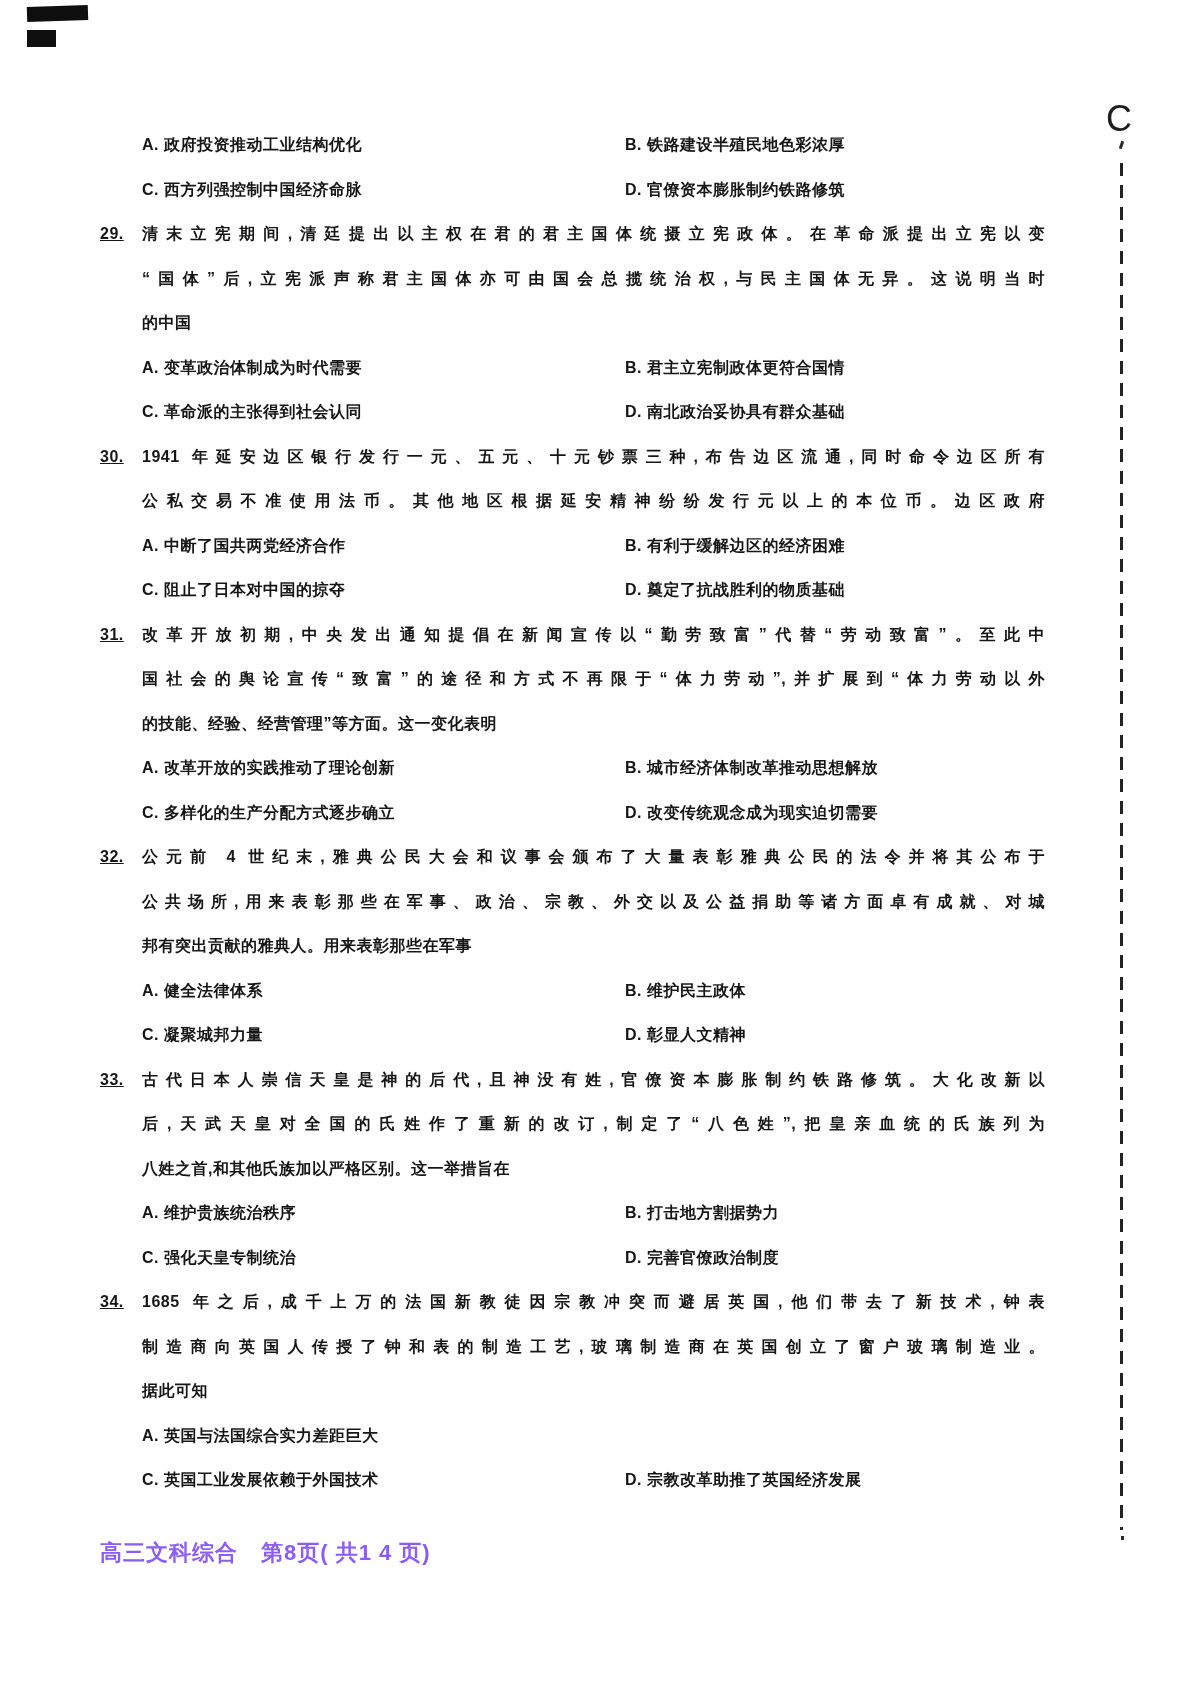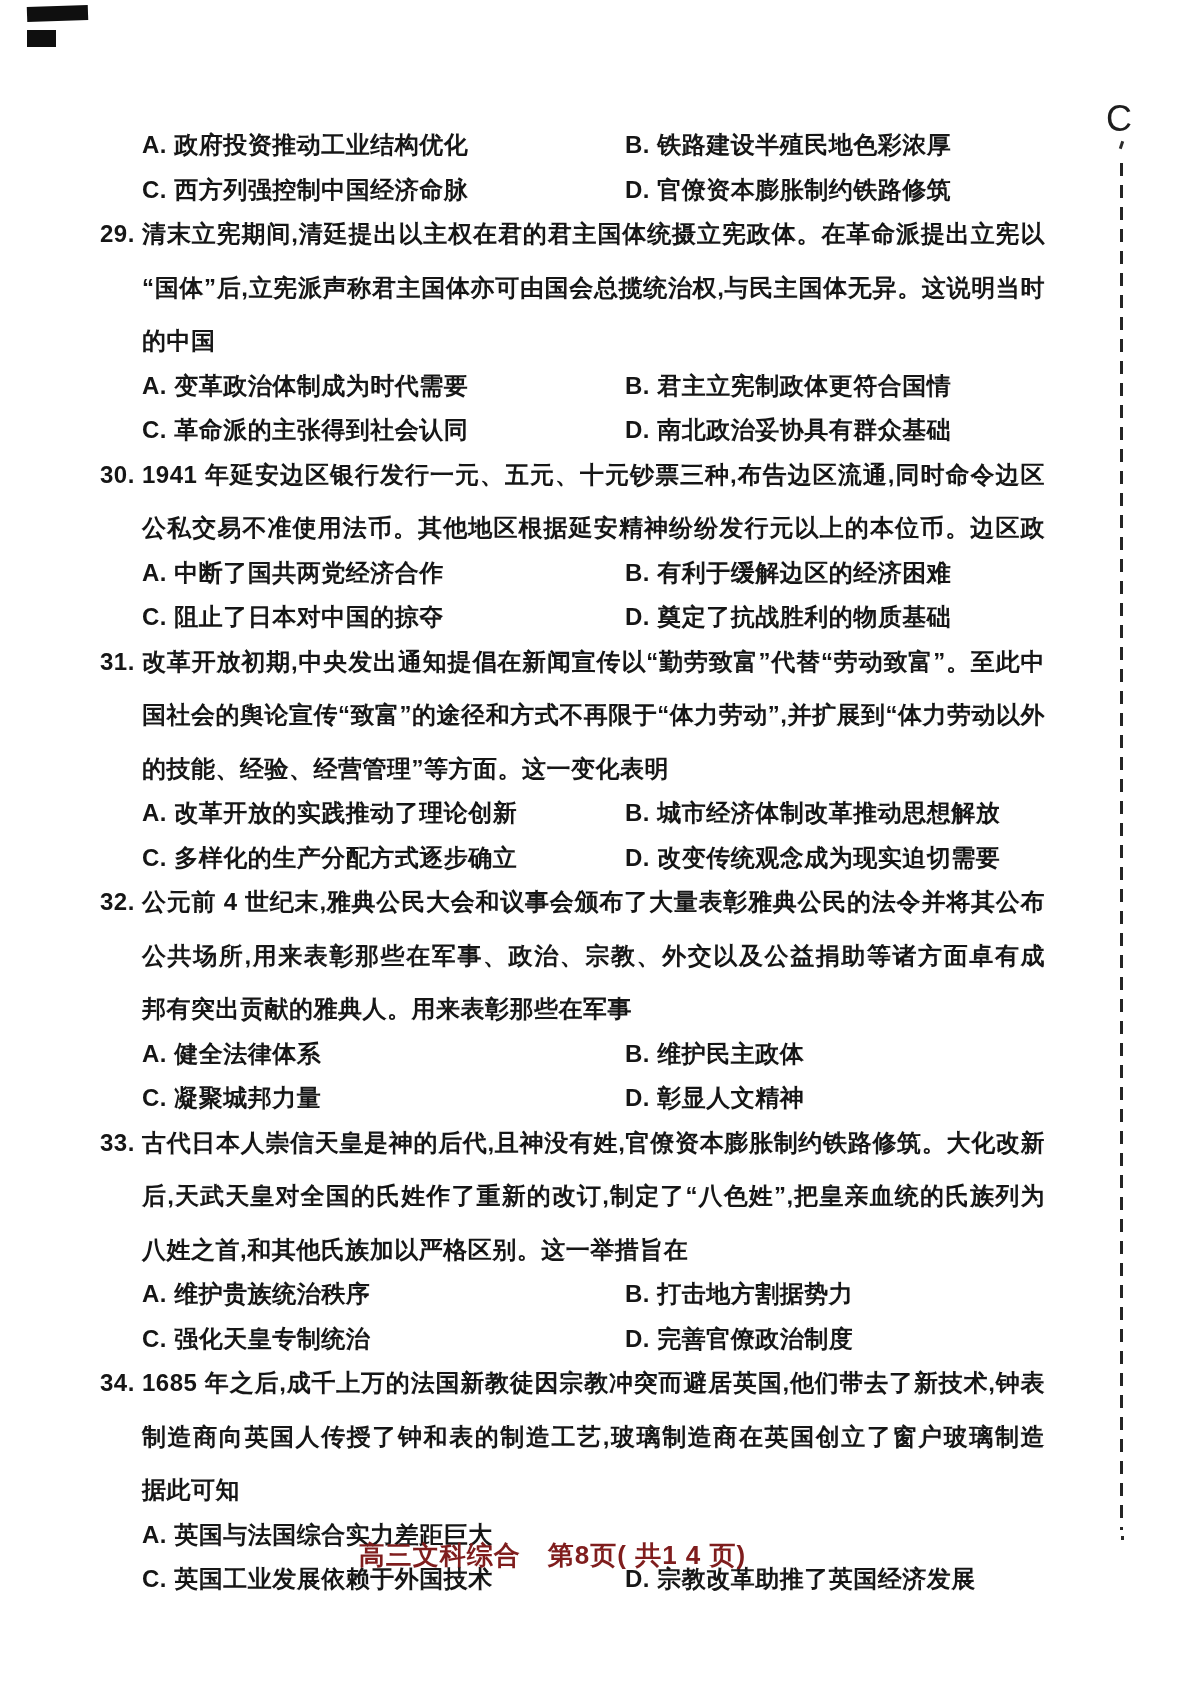--- a/index.html
+++ b/index.html
@@ -20,33 +20,33 @@
   .corner-letter { position:absolute; left:1106px; top:98px; font-size:36px; font-weight:400; color:#1d1d1d; font-family:"Liberation Sans",sans-serif; }
   
   .dash-tick { position:absolute; left:1120px; top:141px; width:3px; height:8px; background:#2a2a2a; transform:rotate(18deg); }
   .dash-line {
     position:absolute; left:1120px; top:163px; width:3px; height:1367px;
     background:repeating-linear-gradient(to bottom, #242424 0px, #242424 13px, transparent 13px, transparent 22px);
   }
   .dash-dot { position:absolute; left:1121px; top:1536px; width:3px; height:4px; background:#2a2a2a; }
 
   .content { position:absolute; left:100px; top:123px; width:945px; }
-  .line { height:44.5px; line-height:44.5px; font-size:24px; letter-spacing:0.5px; overflow:hidden; }
+  .line { height:44.5px; line-height:44.5px; font-size:16px; letter-spacing:0.5px; overflow:hidden; }
   .stem-first, .stem-cont, .opt-row { display:flex; }
-  .qnum { flex:0 0 42px; white-space:nowrap; }
-  .stem-cont { padding-left:42px;margin-top:9px; }
+  .qnum { flex:0 0 42px; white-space:nowrap;text-decoration:underline; }
+  .stem-cont { padding-left:42px; }
   .stem-text { flex:1; min-width:0; }
   .stem-text.full { text-align:justify; text-align-last:justify; }
   .opt-row { padding-left:42px; }
   .opt-first { flex:0 0 483px; white-space:nowrap; overflow:hidden; }
   .opt-second { flex:1; white-space:nowrap; overflow:hidden; }
 
   .footer {
     position:absolute; left:100px; top:1538px; width:905px;
-    text-align:center; font-size:26px; font-weight:700; color:#7f1d1d;
+    font-size:22px; font-weight:700; color:#8b5cf6;
     letter-spacing:1px;
   }
 </style>
 </head>
 <body>
 
 <div class="page">
   <div class="scan-mark-a"></div>
   <div class="scan-mark-b"></div>
 

